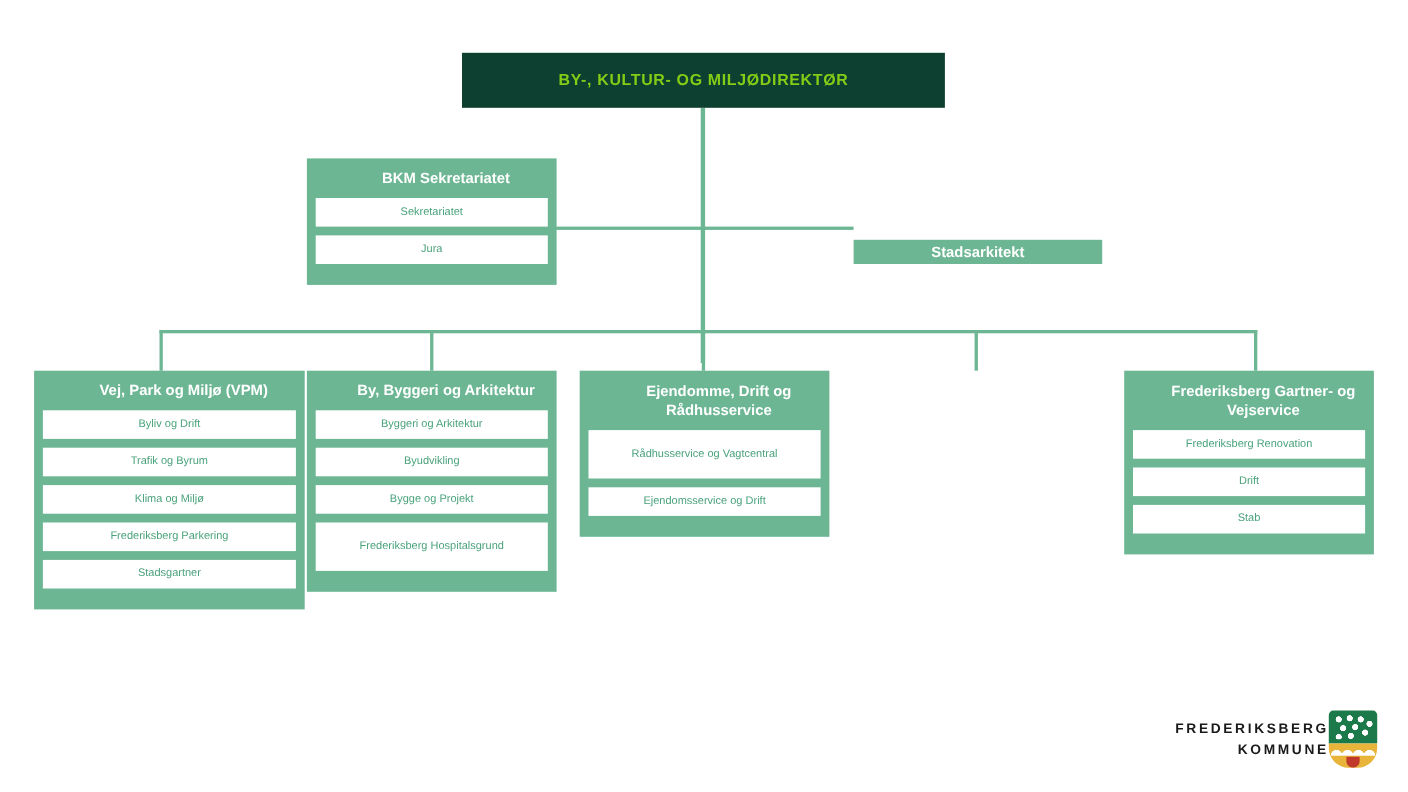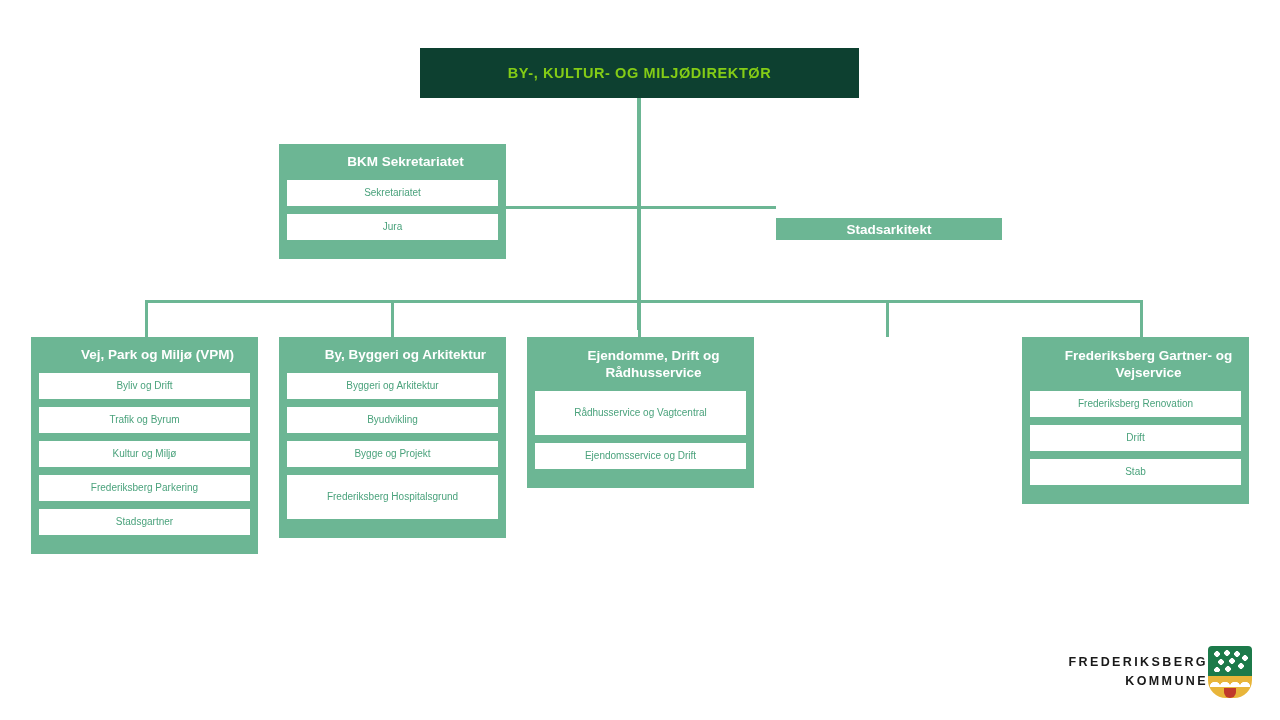--- a/index.html
+++ b/index.html
@@ -201,26 +201,26 @@
     <div class="child-list">
       <div class="child h1">Sekretariatet</div>
       <div class="child h1">Jura</div>
     </div>
   </div>
 
   <div class="node flat-box" style="left:776px; top:193px; width:226px; height:22px;margin-top:25px;">
     <span>Stadsarkitekt</span>
   </div>
 
-  <div class="node unit" style="left:31px; top:337px; width:227px;">
+  <div class="node unit" style="left:31px; top:337px; width:246px;">
     <div class="unit-title single">Vej, Park og Miljø (VPM)</div>
     <div class="child-list">
       <div class="child h1">Byliv og Drift</div>
       <div class="child h1">Trafik og Byrum</div>
-      <div class="child h1">Kultur og Miljø</div>
+      <div class="child h1">Klima og Miljø</div>
       <div class="child h1">Frederiksberg Parkering</div>
       <div class="child h1">Stadsgartner</div>
     </div>
   </div>
 
   <div class="node unit" style="left:279px; top:337px; width:227px;">
     <div class="unit-title single">By, Byggeri og Arkitektur</div>
     <div class="child-list">
       <div class="child h1">Byggeri og Arkitektur</div>
       <div class="child h1">Byudvikling</div>

